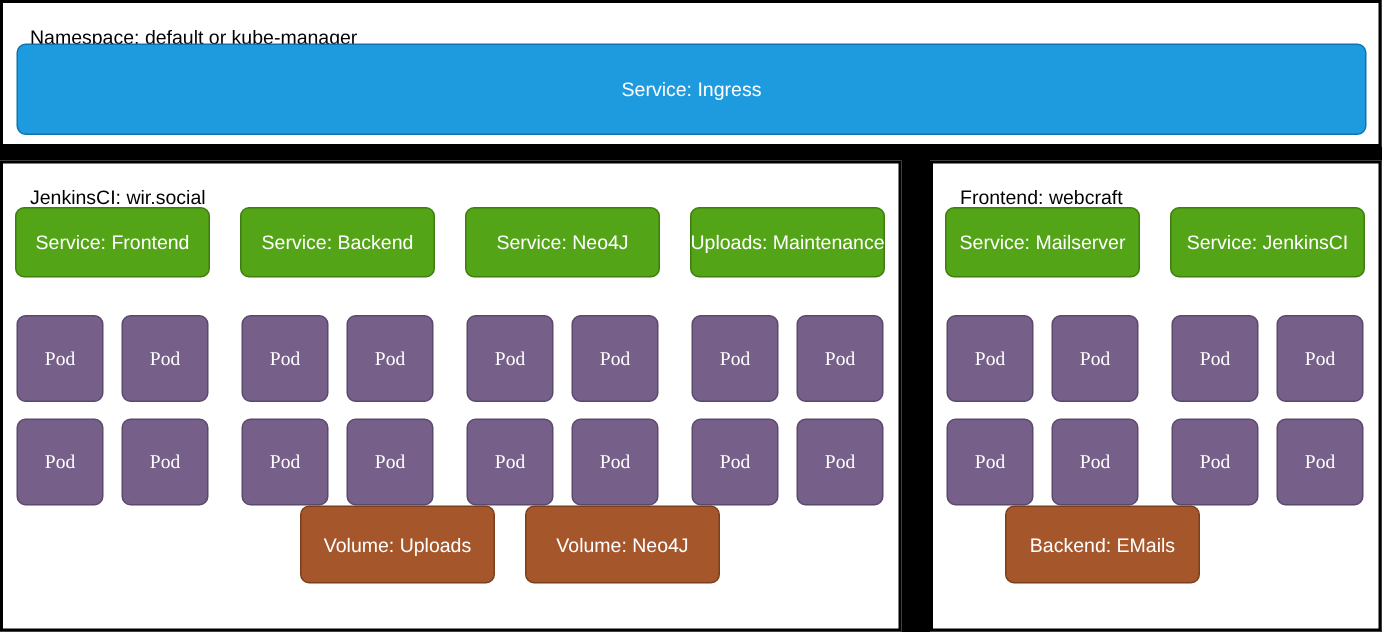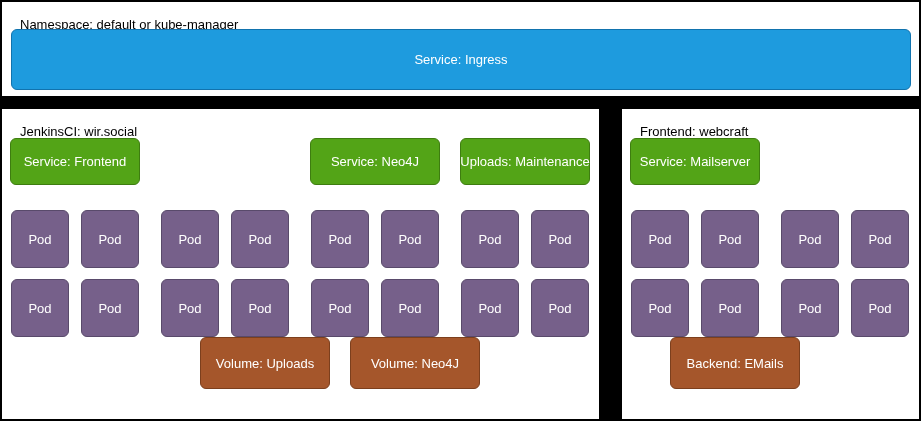--- a/index.html
+++ b/index.html
@@ -62,20 +62,21 @@
   .svc {
     left: 0; top: 29px;
     width: 130px; height: 47px;
     background: var(--service-green, #53A417);
     border: 1px solid var(--service-green-border, #3E7D10);
   }
   .pod {
     width: 58px; height: 58px;
     background: var(--pod-purple, #76608A);
     border: 1px solid var(--pod-purple-border, #594A6B);
+    font-family: Liberation Serif, serif;
   }
   .row1 { top: 101px; }
   .row2 { top: 170px; }
   .pa { left: 1px; }
   .pb { left: 71px; }
   .vol {
     left: 0; top: 228px;
     width: 130px; height: 52px;
     background: var(--volume-brown, #A5562B);
     border: 1px solid var(--volume-brown-border, #7C3F1D);
@@ -95,20 +96,21 @@
 
   <div class="column c0">
     <div class="box svc">Service: Frontend</div>
     <div class="box pod row1 pa">Pod</div>
     <div class="box pod row1 pb">Pod</div>
     <div class="box pod row2 pa">Pod</div>
     <div class="box pod row2 pb">Pod</div>
   </div>
 
   <div class="column c1">
+    <div class="box svc">Service: Backend</div>
     <div class="box pod row1 pa">Pod</div>
     <div class="box pod row1 pb">Pod</div>
     <div class="box pod row2 pa">Pod</div>
     <div class="box pod row2 pb">Pod</div>
     <div class="box vol">Volume: Uploads</div>
   </div>
 
   <div class="column c2">
     <div class="box svc">Service: Neo4J</div>
     <div class="box pod row1 pa">Pod</div>
@@ -133,18 +135,19 @@
   <div class="column c0">
     <div class="box svc">Service: Mailserver</div>
     <div class="box pod row1 pa">Pod</div>
     <div class="box pod row1 pb">Pod</div>
     <div class="box pod row2 pa">Pod</div>
     <div class="box pod row2 pb">Pod</div>
     <div class="box vol">Backend: EMails</div>
   </div>
 
   <div class="column c1">
+    <div class="box svc">Service: JenkinsCI</div>
     <div class="box pod row1 pa">Pod</div>
     <div class="box pod row1 pb">Pod</div>
     <div class="box pod row2 pa">Pod</div>
     <div class="box pod row2 pb">Pod</div>
   </div>
 </section>
 
 </body></html>

